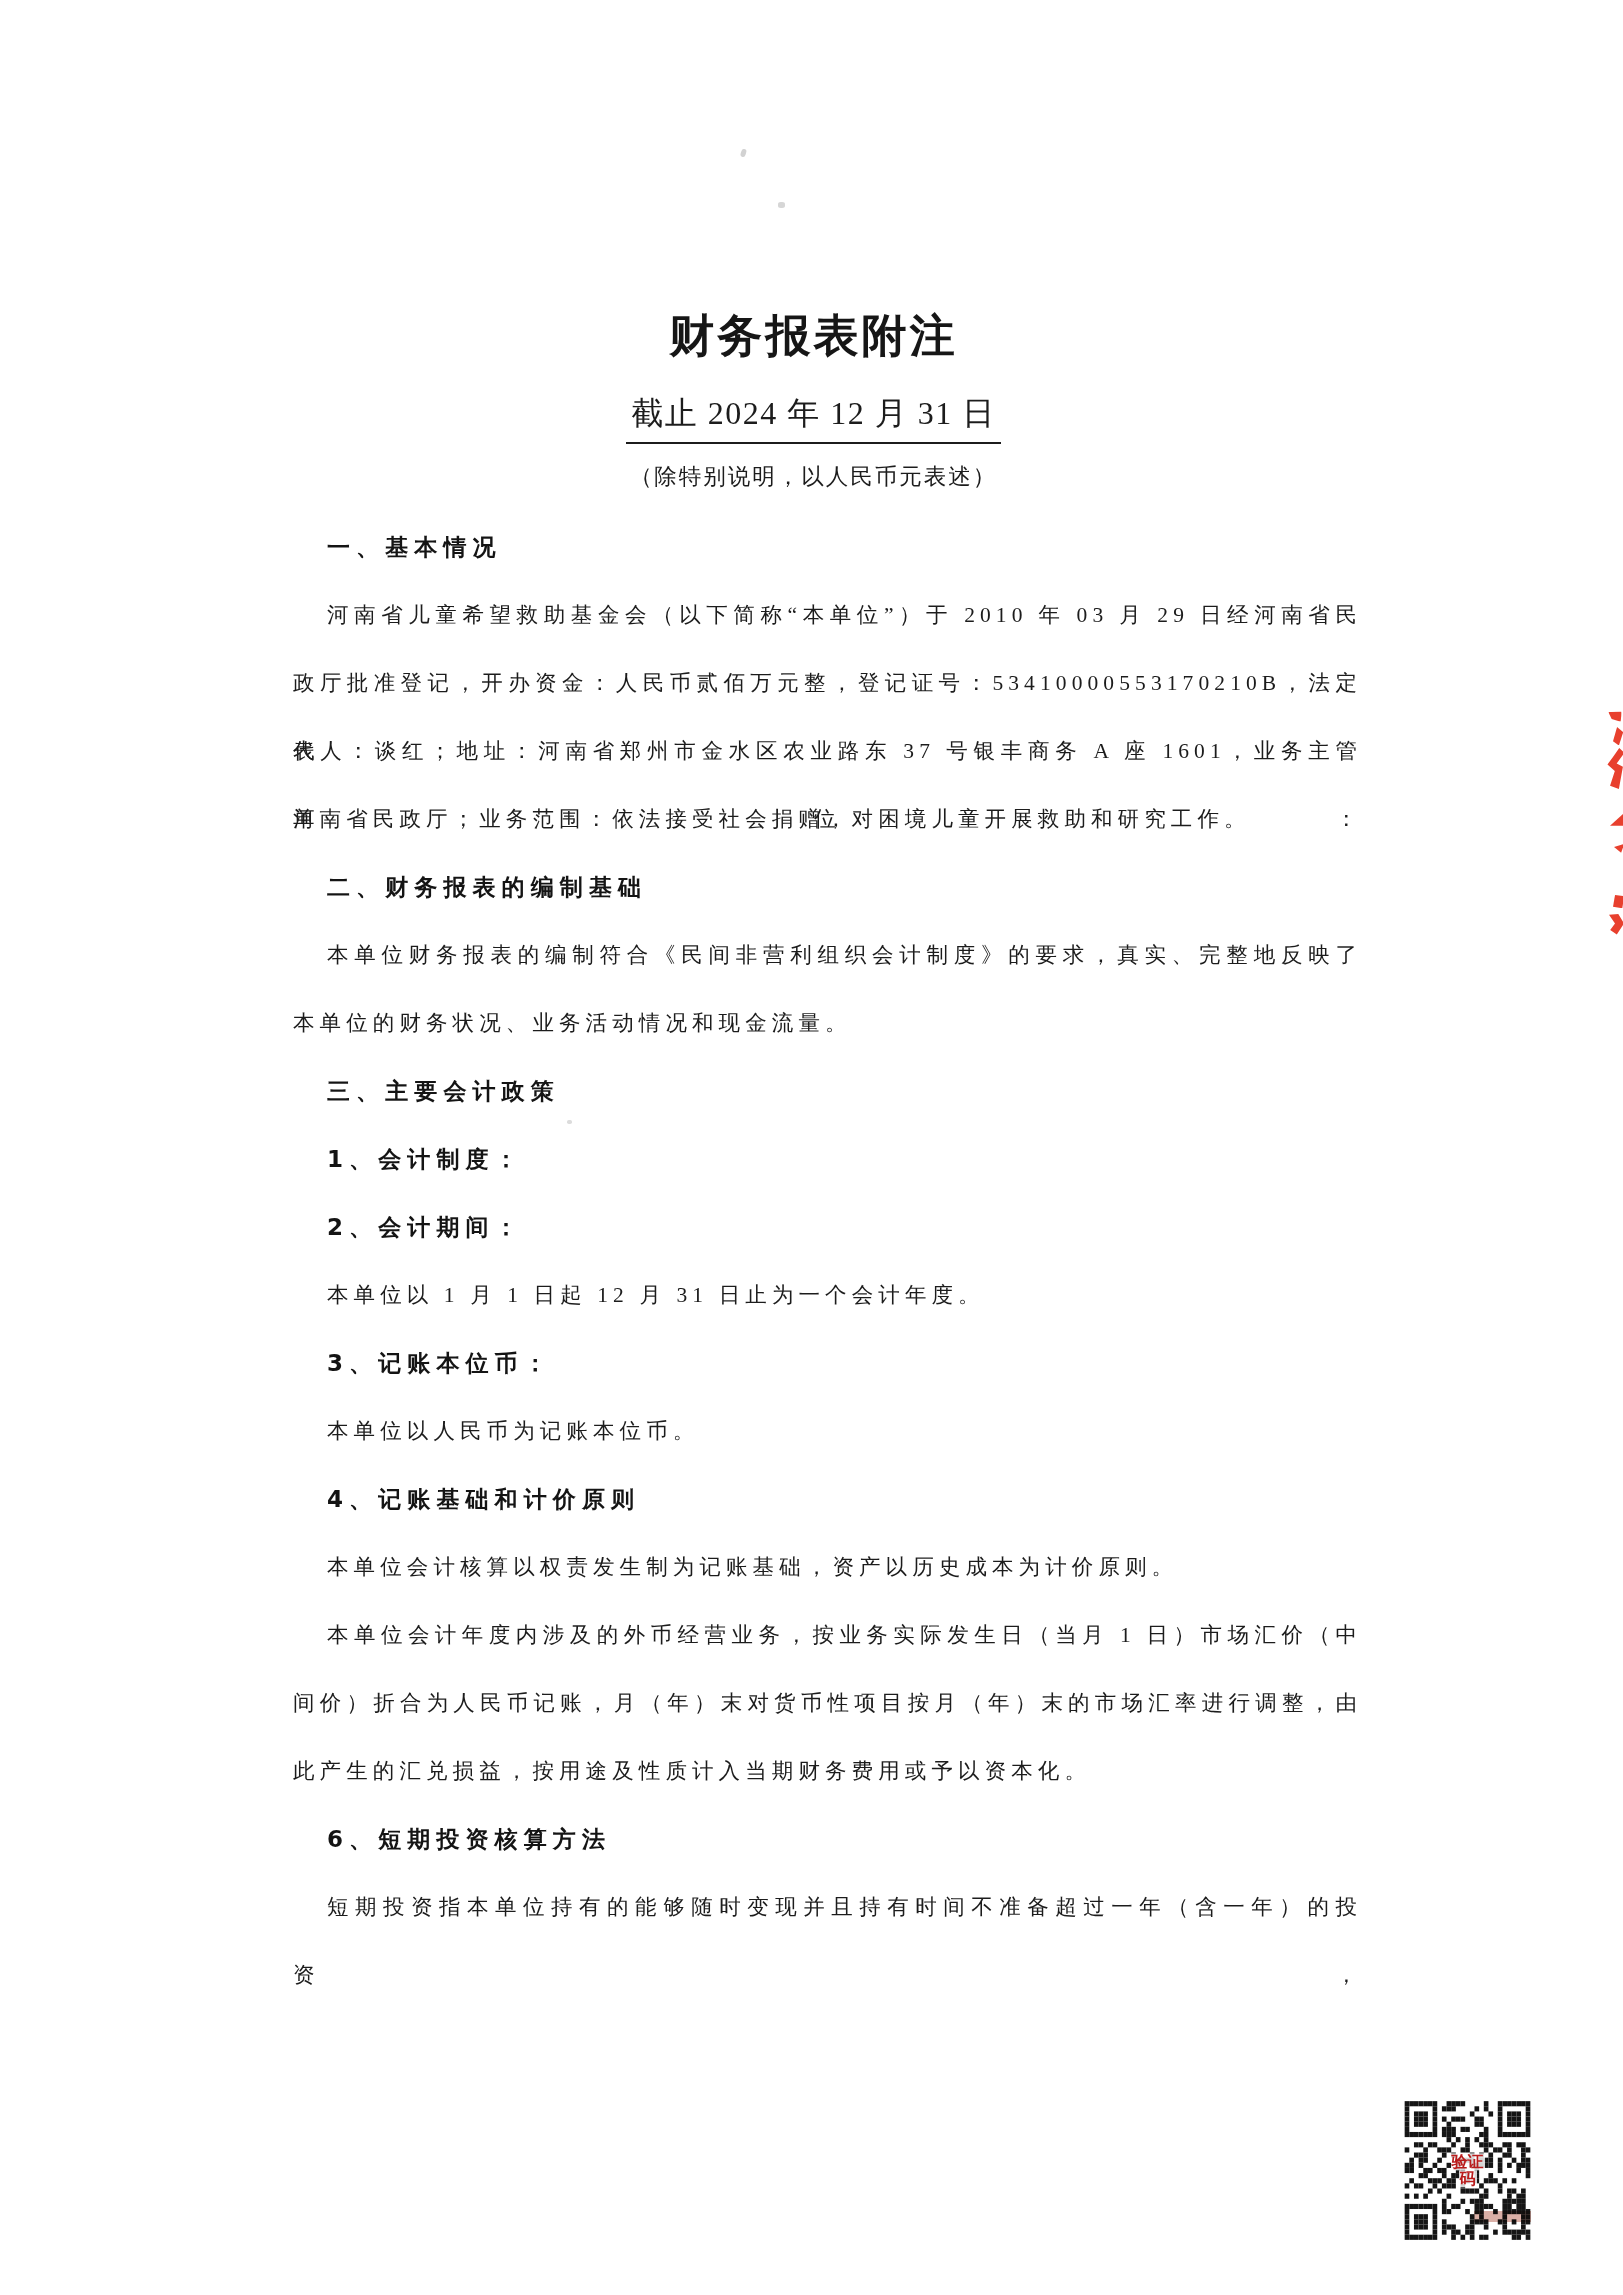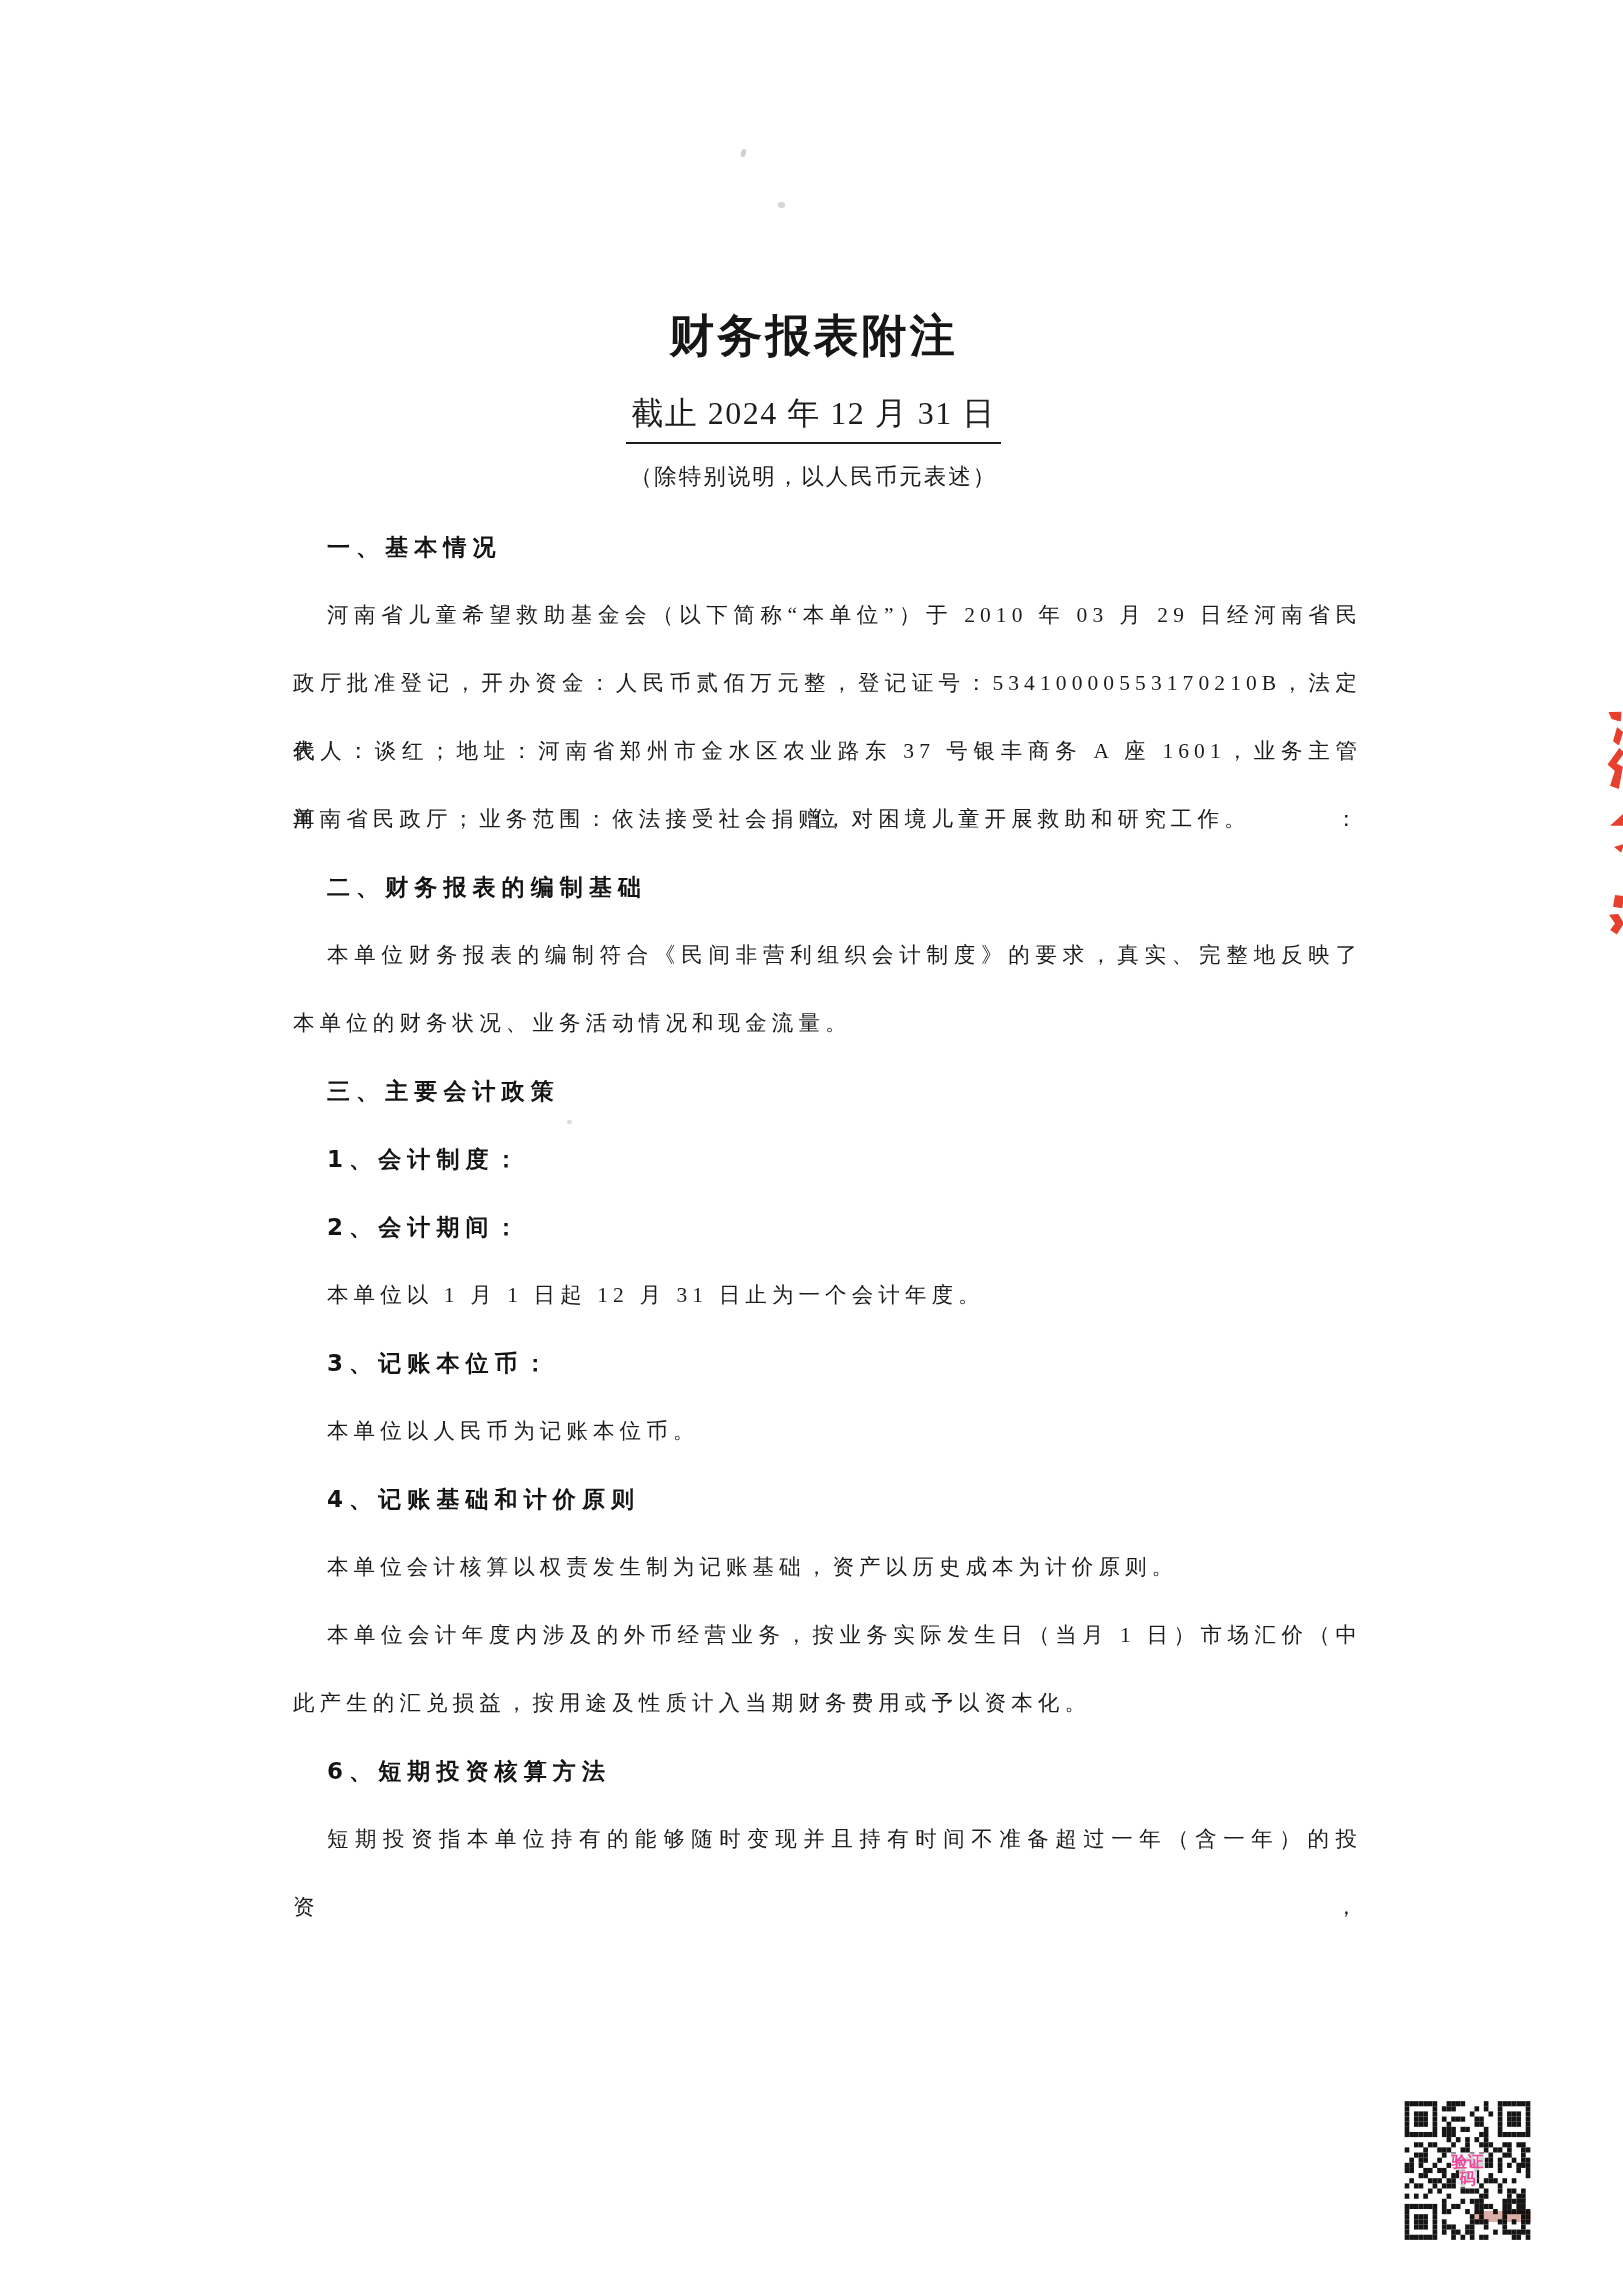--- a/index.html
+++ b/index.html
@@ -59,21 +59,21 @@
   }
   
   .qr{
     position:absolute;left:1400px;top:2096px;width:135px;height:149px;
   }
   .qr svg{width:100%;height:100%;display:block;}
   .qr-label{
     position:absolute;left:50%;top:50%;transform:translate(-50%,-52%);
     display:flex;flex-direction:column;align-items:center;
     font-family:"DejaVu Sans","Liberation Sans",sans-serif;
-    font-weight:700;font-size:16px;line-height:17px;color:#ec4899;
+    font-weight:700;font-size:16px;line-height:17px;color:#b91c1c;
     text-align:right;
   }
   .qr-label span{background:rgba(255,255,255,0.82);padding:0 1px;}
   .qr-tint{
     position:absolute;left:74px;top:115px;width:57px;height:11.3px;
     background:rgba(158,44,22,0.38);
     mix-blend-mode:multiply;
   }
   
   .stamp{position:absolute;background:#e8402e;}
@@ -114,20 +114,21 @@
     <div class="line">本单位的财务状况、业务活动情况和现金流量。</div>
     <div class="line h">三、主要会计政策</div>
     <div class="line h">1、会计制度：</div>
     <div class="line h">2、会计期间：</div>
     <div class="line p1">本单位以 1 月 1 日起 12 月 31 日止为一个会计年度。</div>
     <div class="line h">3、记账本位币：</div>
     <div class="line p1">本单位以人民币为记账本位币。</div>
     <div class="line h">4、记账基础和计价原则</div>
     <div class="line p1">本单位会计核算以权责发生制为记账基础，资产以历史成本为计价原则。</div>
     <div class="line p1 pj">本单位会计年度内涉及的外币经营业务，按业务实际发生日（当月 1 日）市场汇价（中</div>
+    <div class="line pj">间价）折合为人民币记账，月（年）末对货币性项目按月（年）末的市场汇率进行调整，由</div>
     <div class="line">此产生的汇兑损益，按用途及性质计入当期财务费用或予以资本化。</div>
     <div class="line h">6、短期投资核算方法</div>
     <div class="line p1 pj">短期投资指本单位持有的能够随时变现并且持有时间不准备超过一年（含一年）的投资，</div>
   </div>
 
   <div class="qr">
     <svg id="qr-svg" viewBox="0 0 29 29" preserveAspectRatio="none">
         <rect x="0" y="0" width="29" height="29" fill="#ffffff"></rect>
         <rect x="1" y="1" width="1" height="1" fill="#151515"></rect>
         <rect x="2" y="1" width="1" height="1" fill="#151515"></rect>

